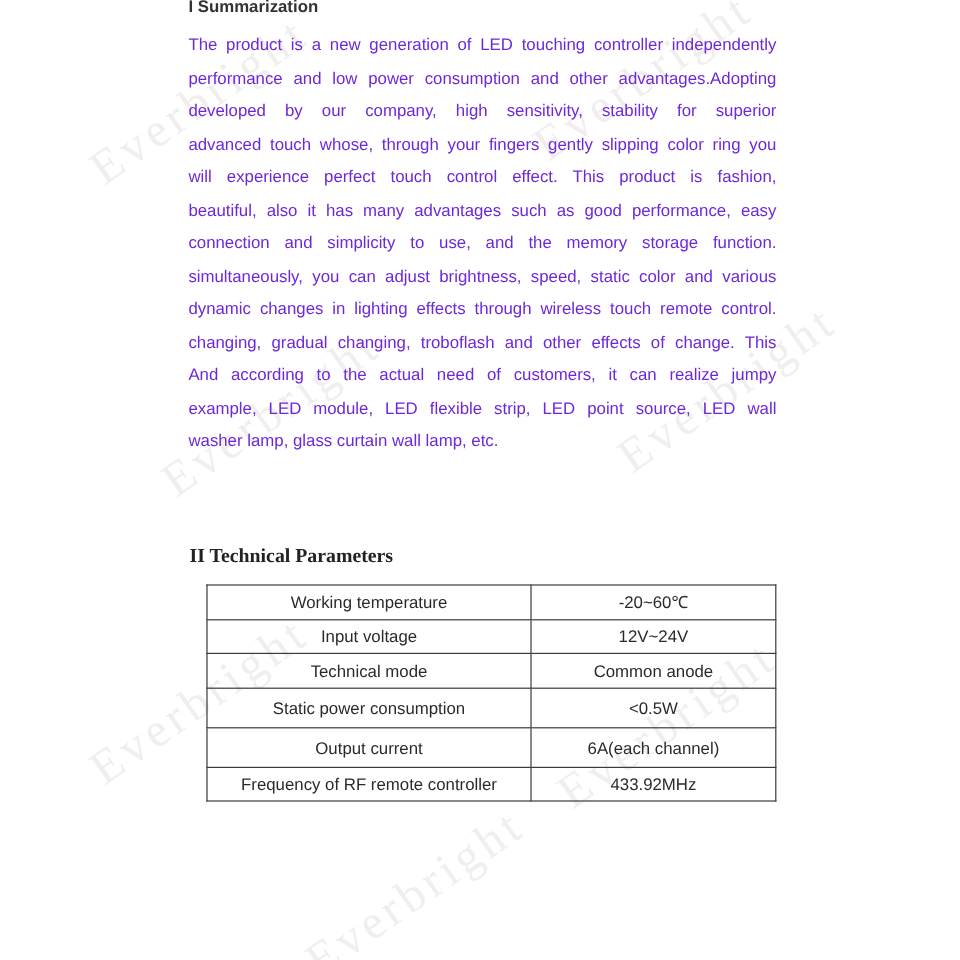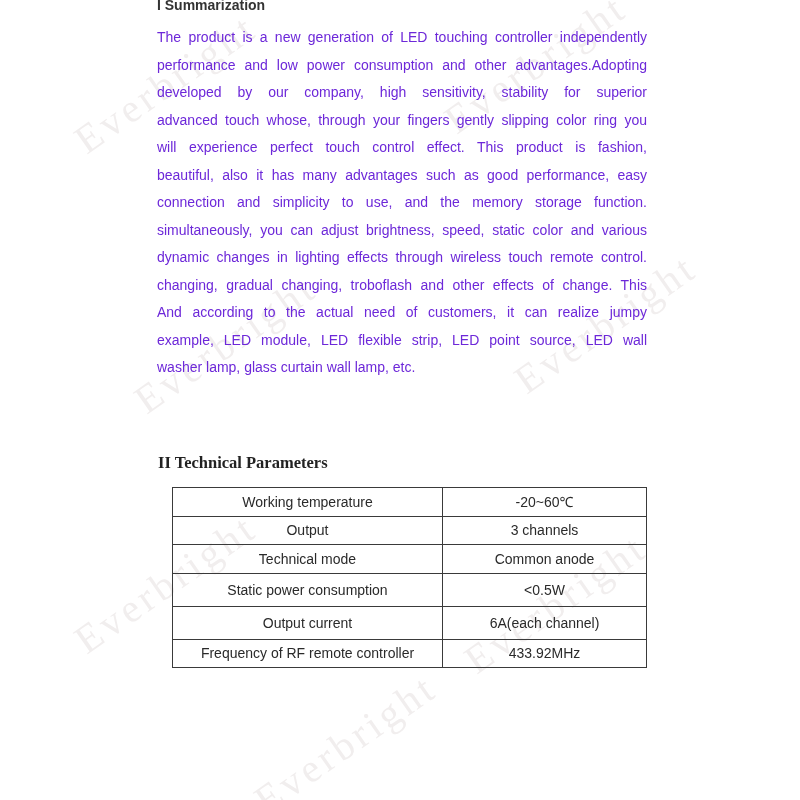--- a/index.html
+++ b/index.html
@@ -76,22 +76,22 @@
 
 <div class="section-2-heading">II Technical Parameters</div>
 
 <table class="params">
   <tbody>
     <tr>
       <td class="k">Working temperature</td>
       <td>-20~60℃</td>
     </tr>
     <tr>
-      <td class="k">Output</td>
-      <td>3 channels</td>
+      <td class="k">Input voltage</td>
+      <td>12V~24V</td>
     </tr>
     <tr>
       <td class="k">Technical mode</td>
       <td>Common anode</td>
     </tr>
     <tr class="tall">
       <td class="k">Static power consumption</td>
       <td>&lt;0.5W</td>
     </tr>
     <tr class="tall">

